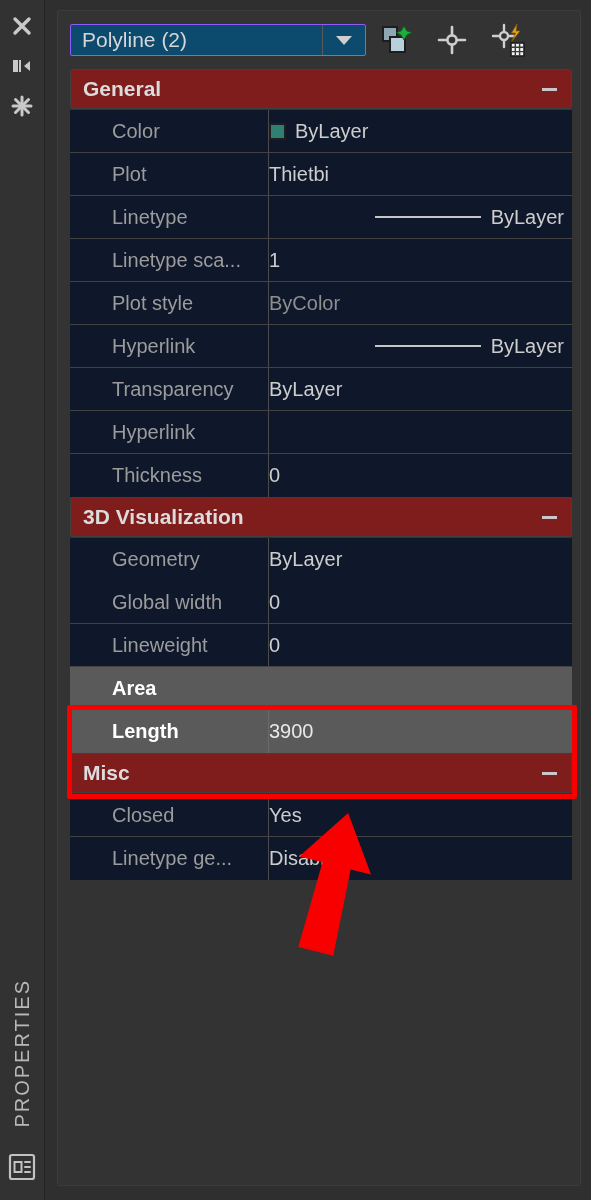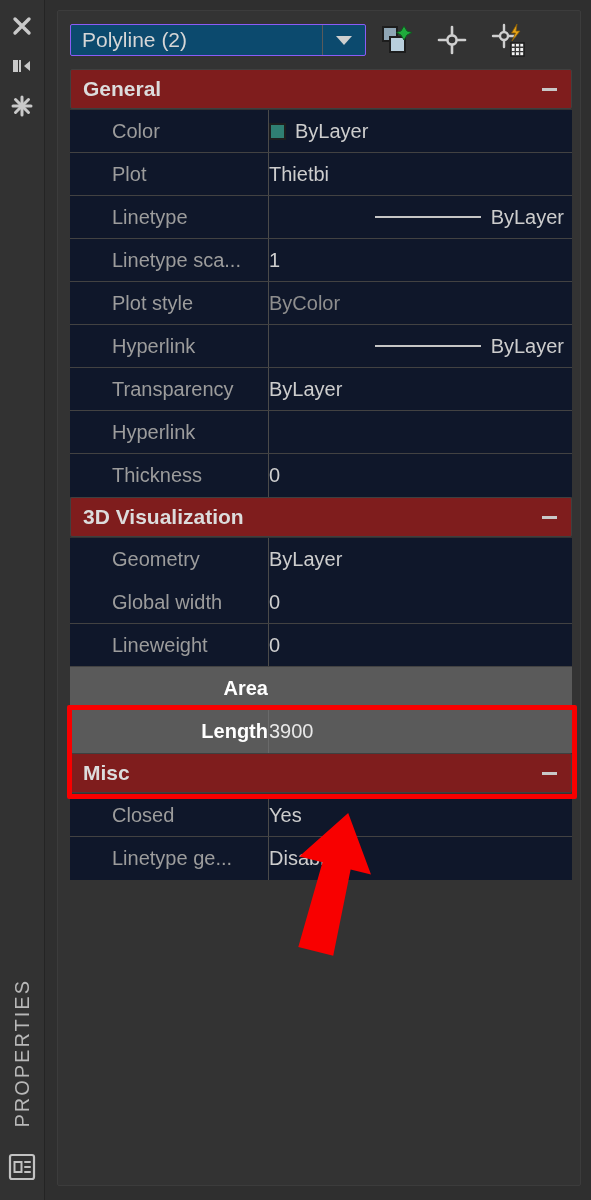--- a/index.html
+++ b/index.html
@@ -238,21 +238,21 @@
     height: 2px;
     background: #c5c5c5;
   }
   .lt-text {
     margin-left: 10px;
     font-size: 20px;
     color: #cdcdcd;
   }
 
   
-  .row.hl { background: #5a5a5a; border-bottom-color: #626262; text-align: right; }
+  .row.hl { background: #5a5a5a; border-bottom-color: #626262; }
   .row.hl .row-label { color: #ffffff; font-weight: bold; }
   .row.hl .row-value { color: #e8e8e8; border-left-color: #6a6a6a; }
 
   
   .redbox {
     position: absolute;
     border: 5px solid #f80000;
     border-radius: 2px;
     pointer-events: none;
     box-sizing: border-box;

